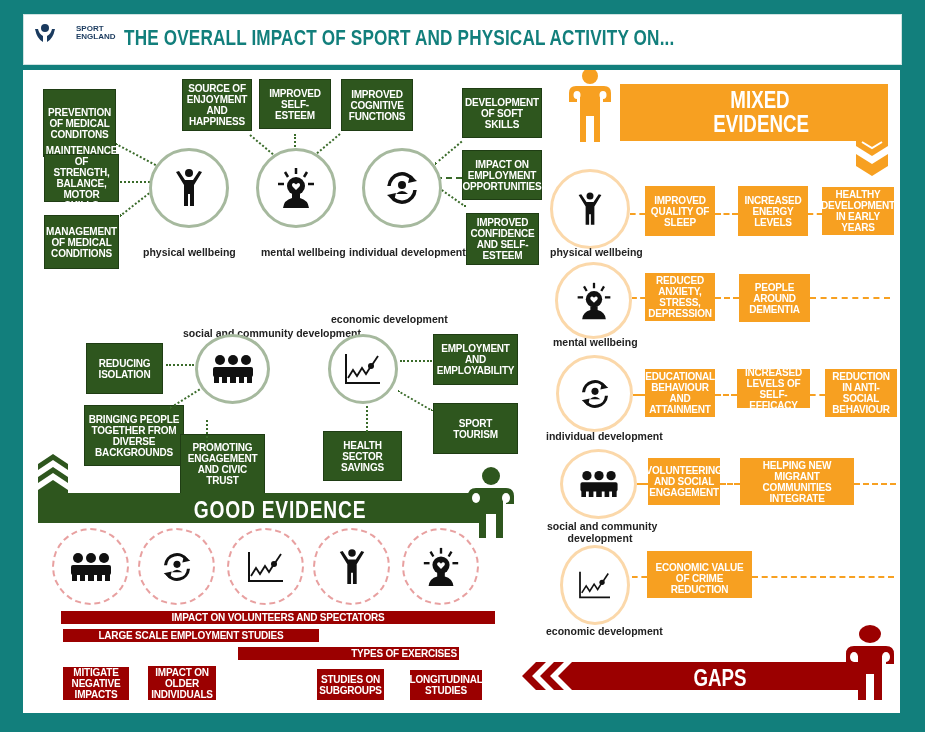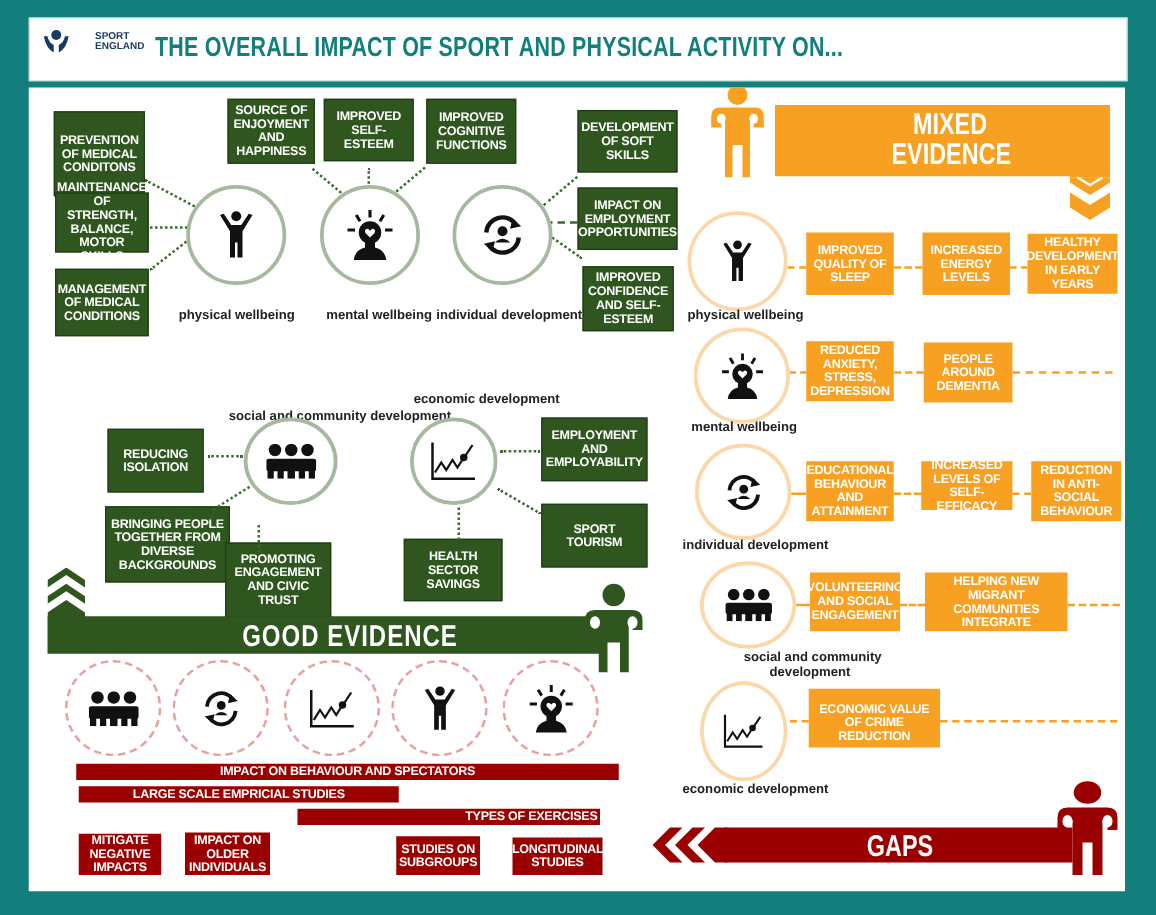--- a/index.html
+++ b/index.html
@@ -193,23 +193,23 @@
     <line x1="11" y1="6" x2="14" y2="11" stroke="#111" stroke-width="2.5"></line>
     <line x1="33" y1="6" x2="30" y2="11" stroke="#111" stroke-width="2.5"></line>
     <line x1="4" y1="18" x2="10" y2="18" stroke="#111" stroke-width="2.5"></line>
     <line x1="34" y1="18" x2="40" y2="18" stroke="#111" stroke-width="2.5"></line>
     <circle cx="22" cy="20" r="9" fill="#111"></circle>
     <path d="M18 28 L26 28 L26 32 Q34 34 35 42 L9 42 Q10 34 18 32 Z" fill="#111"></path>
     <path d="M22 24 L18.5 20.5 Q17 18 19.5 17 Q21 17 22 18.5 Q23 17 24.5 17 Q27 18 25.5 20.5 Z" fill="#fff"></path>
   </svg>
 </div>
 
-<div class="rbox" style="left:61px;top:611px;width:434px;height:13px;">IMPACT ON BEHAVIOUR AND SPECTATORS</div>
-<div class="rbox" style="left:63px;top:629px;width:256px;height:13px;">LARGE SCALE EMPRICIAL STUDIES</div>
-<div class="rbox" style="left:238px;top:647px;width:242px;height:13px;justify-content:flex-end;text-align:right;">TYPES OF EXERCISES</div>
+<div class="rbox" style="left:61px;top:611px;width:434px;height:13px;">IMPACT ON VOLUNTEERS AND SPECTATORS</div>
+<div class="rbox" style="left:63px;top:629px;width:256px;height:13px;">LARGE SCALE EMPLOYMENT STUDIES</div>
+<div class="rbox" style="left:238px;top:647px;width:221px;height:13px;justify-content:flex-end;text-align:right;">TYPES OF EXERCISES</div>
 <div class="rbox" style="left:63px;top:667px;width:66px;height:33px;">MITIGATE NEGATIVE IMPACTS</div>
 <div class="rbox" style="left:148px;top:666px;width:68px;height:34px;">IMPACT ON OLDER INDIVIDUALS</div>
 <div class="rbox" style="left:317px;top:669px;width:67px;height:31px;">STUDIES ON SUBGROUPS</div>
 <div class="rbox" style="left:410px;top:670px;width:72px;height:30px;">LONGITUDINAL STUDIES</div>
 
 <svg class="abs" style="left:568px;top:70px;" width="44" height="72" viewBox="0 0 44 72">
   <circle cx="22" cy="6" r="8" fill="#f7a021"></circle>
   <path d="M8 16 L36 16 Q43 16 43 23 L43 32 L35 32 L35 26 L32 26 L32 72 L26 72 L26 46 L18 46 L18 72 L12 72 L12 26 L9 26 L9 32 L1 32 L1 23 Q1 16 8 16 Z" fill="#f7a021"></path>
   <ellipse cx="9" cy="25" rx="3.5" ry="4" fill="#fff"></ellipse>
   <ellipse cx="35" cy="25" rx="3.5" ry="4" fill="#fff"></ellipse>
@@ -283,21 +283,21 @@
       <circle cx="20" cy="5" r="5" fill="#111"></circle>
       <circle cx="33" cy="5" r="5" fill="#111"></circle>
     <rect x="0" y="12" width="40" height="10" rx="2" fill="#111"></rect>
     <rect x="1" y="20" width="5" height="8" fill="#111"></rect>
       <rect x="9" y="20" width="5" height="8" fill="#111"></rect>
     <rect x="17" y="20" width="6" height="8" fill="#111"></rect>
       <rect x="26" y="20" width="5" height="8" fill="#111"></rect>
       <rect x="34" y="20" width="5" height="8" fill="#111"></rect>
   </svg>
 </div>
-<div class="lbl" style="left:547px;top:520px;text-align:center;width:106px;line-height:12px;margin-left:48px;">
+<div class="lbl" style="left:547px;top:520px;text-align:center;width:106px;line-height:12px;">
   <div>social and community</div>
   <div>development</div>
 </div>
 <div class="odash" style="left:637px;top:483px;width:11px;"></div>
 <div class="obox" style="left:648px;top:458px;width:72px;height:47px;">VOLUNTEERING AND SOCIAL ENGAGEMENT</div>
 <div class="odash" style="left:720px;top:483px;width:20px;"></div>
 <div class="obox" style="left:740px;top:458px;width:114px;height:47px;">HELPING NEW MIGRANT COMMUNITIES INTEGRATE</div>
 <div class="odash" style="left:854px;top:483px;width:42px;"></div>
 
 <div class="ocircle" style="left:560px;top:545px;width:70px;height:80px;">

